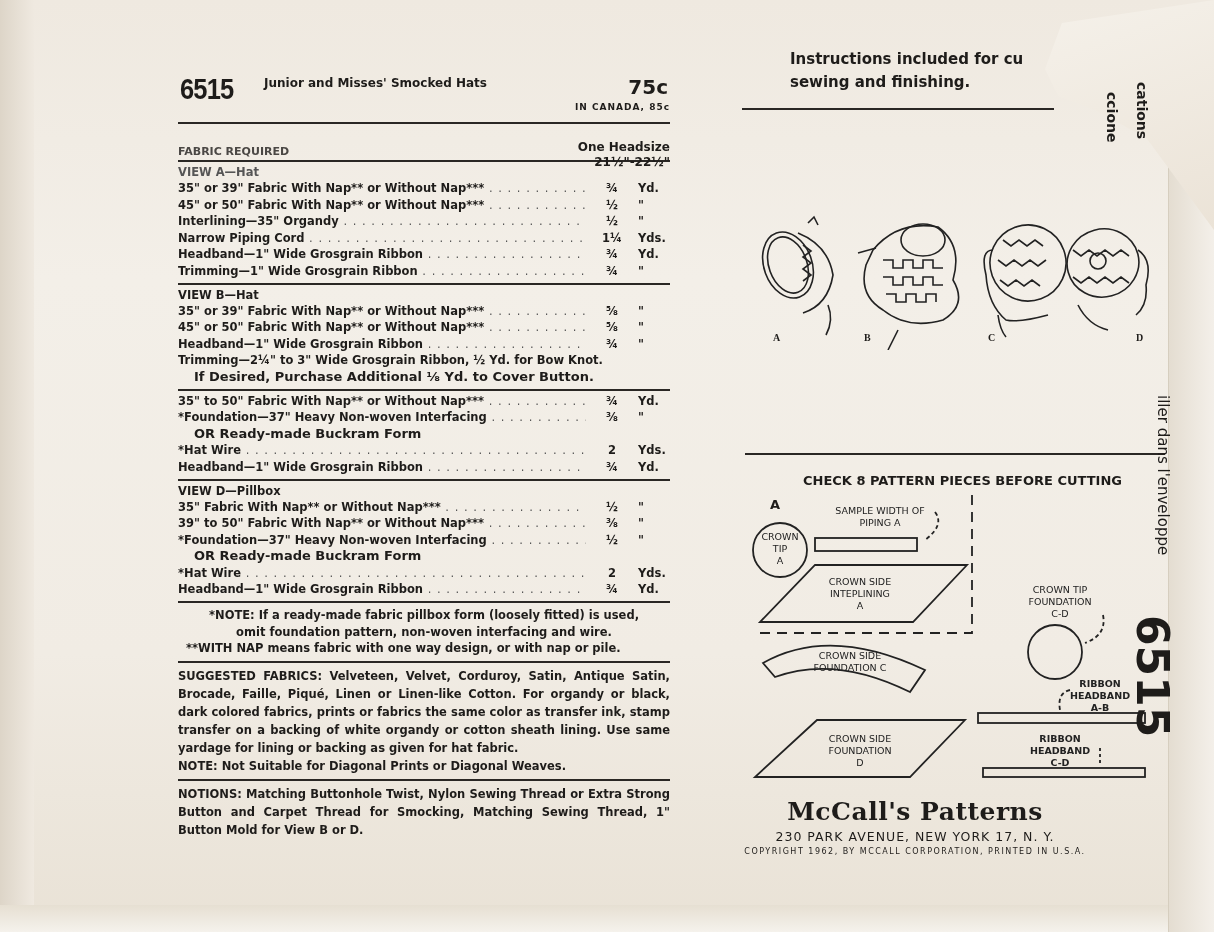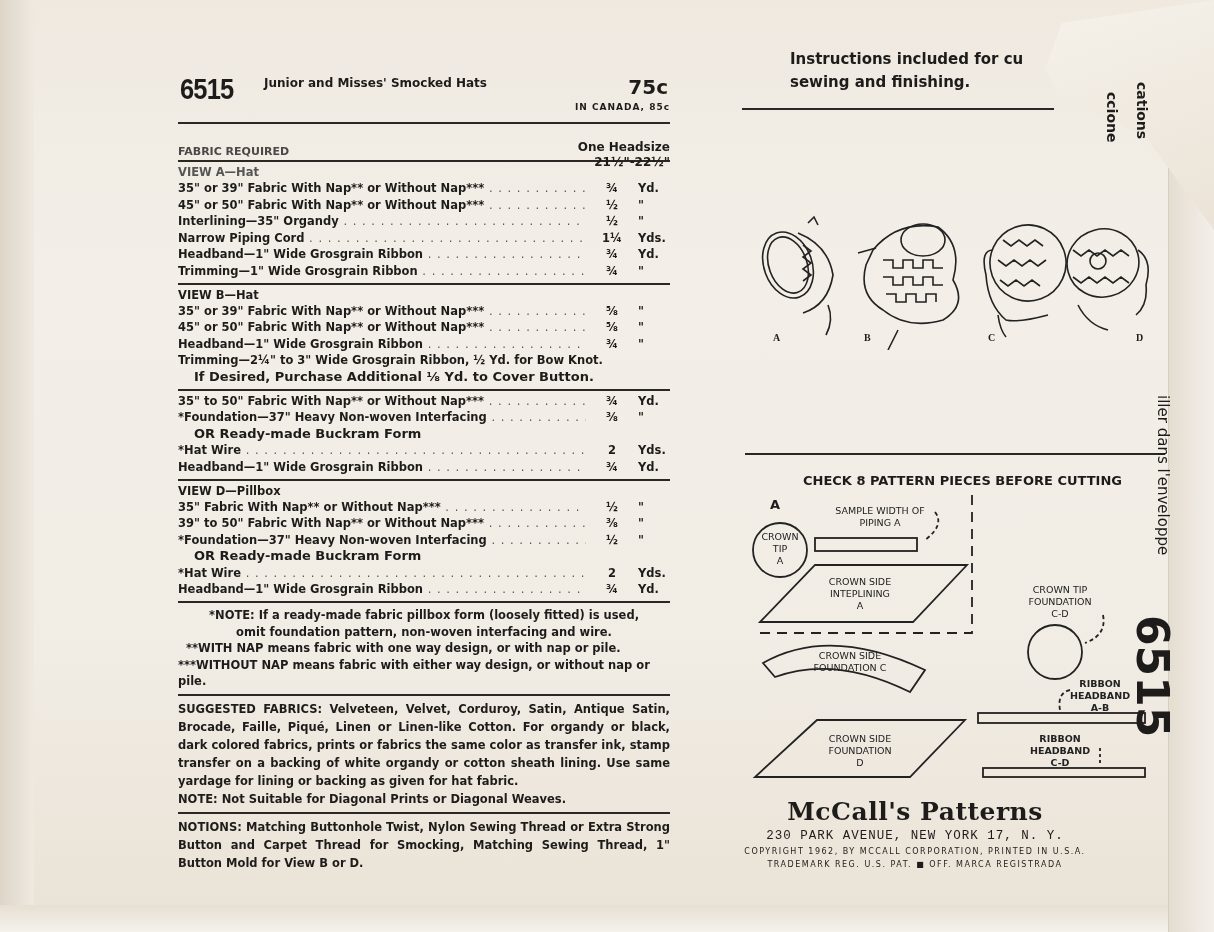--- a/index.html
+++ b/index.html
@@ -45,21 +45,21 @@
   
   .instr{position:absolute;left:790px;top:48px;width:260px;text-align:left;font-size:15px;font-weight:bold;line-height:23px;}
   .rrule{position:absolute;border-top:2px solid #2a2724;}
   .rot{position:absolute;font-size:14px;font-weight:bold;transform:rotate(90deg);transform-origin:left top;white-space:nowrap;}
   .hats{position:absolute;left:748px;top:205px;width:410px;height:145px;}
   .hatlbl{position:absolute;font-size:10px;font-weight:bold;font-family:"Liberation Serif",serif;}
   .check{position:absolute;left:803px;top:473px;font-size:13px;font-weight:bold;}
   .piece-lbl{position:absolute;font-size:9.5px;text-align:center;line-height:12px;color:#222;}
   .mccall{position:absolute;left:720px;top:796px;width:390px;text-align:center;}
   .mccall .brand{font-family:"DejaVu Serif",serif;font-weight:bold;font-size:25px;letter-spacing:0.5px;line-height:32px;}
-  .mccall .addr{font-size:12.5px;letter-spacing:1px;line-height:17px;font-family:Liberation Mono, monospace;}
+  .mccall .addr{font-size:12.5px;letter-spacing:1px;line-height:17px;}
   .mccall .copy{font-size:8px;letter-spacing:1.5px;line-height:13px;}
   .side-text{position:absolute;left:1172px;top:395px;font-size:15px;transform:rotate(90deg);transform-origin:left top;white-space:nowrap;}
   .side-num{position:absolute;left:1178px;top:615px;font-size:44px;font-weight:bold;transform:rotate(90deg);transform-origin:left top;white-space:nowrap;}
 </style>
 </head>
 <body>
 
 <div class="paper"></div>
 <div class="left-edge"></div>
 <div class="bottom-edge"></div>
@@ -193,21 +193,20 @@
         <span class="q">¾</span>
         <span class="u">Yd.</span>
       </div>
   </div>
   <div class="rule"></div>
 
   <div class="notes">
     <div class="c">*NOTE: If a ready-made fabric pillbox form (loosely fitted) is used,</div>
     <div class="c">omit foundation pattern, non-woven interfacing and wire.</div>
     <div style="padding-left:8px">**WITH NAP means fabric with one way design, or with nap or pile.</div>
-    <div>***WITHOUT NAP means fabric with either way design, or without nap or pile.</div>
   </div>
   <div class="rule"></div>
 
   <div class="para">
     <div>SUGGESTED FABRICS: Velveteen, Velvet, Corduroy, Satin, Antique Satin, Brocade, Faille, Piqué, Linen or Linen-like Cotton. For organdy or black, dark colored fabrics, prints or fabrics the same color as transfer ink, stamp transfer on a backing of white organdy or cotton sheath lining. Use same yardage for lining or backing as given for hat fabric.</div>
     <div>NOTE: Not Suitable for Diagonal Prints or Diagonal Weaves.</div>
   </div>
   <div class="rule"></div>
 
   <div class="para">NOTIONS: Matching Buttonhole Twist, Nylon Sewing Thread or Extra Strong Button and Carpet Thread for Smocking, Matching Sewing Thread, 1" Button Mold for View B or D.</div>
@@ -324,17 +323,16 @@
 <div class="piece-lbl" style="left:1020px;top:733px;width:80px;font-weight:bold;">
   <div>RIBBON</div>
   <div>HEADBAND</div>
   <div>C-D</div>
 </div>
 
 <div class="mccall">
   <div class="brand">McCall's Patterns</div>
   <div class="addr">230 PARK AVENUE, NEW YORK 17, N. Y.</div>
   <div class="copy">COPYRIGHT 1962, BY MCCALL CORPORATION, PRINTED IN U.S.A.</div>
-  <div class="copy">TRADEMARK REG. U.S. PAT. ■ OFF. MARCA REGISTRADA</div>
 </div>
 
 <div class="side-text">iller dans l'enveloppe</div>
 <div class="side-num">6515</div>
 
 </body></html>

